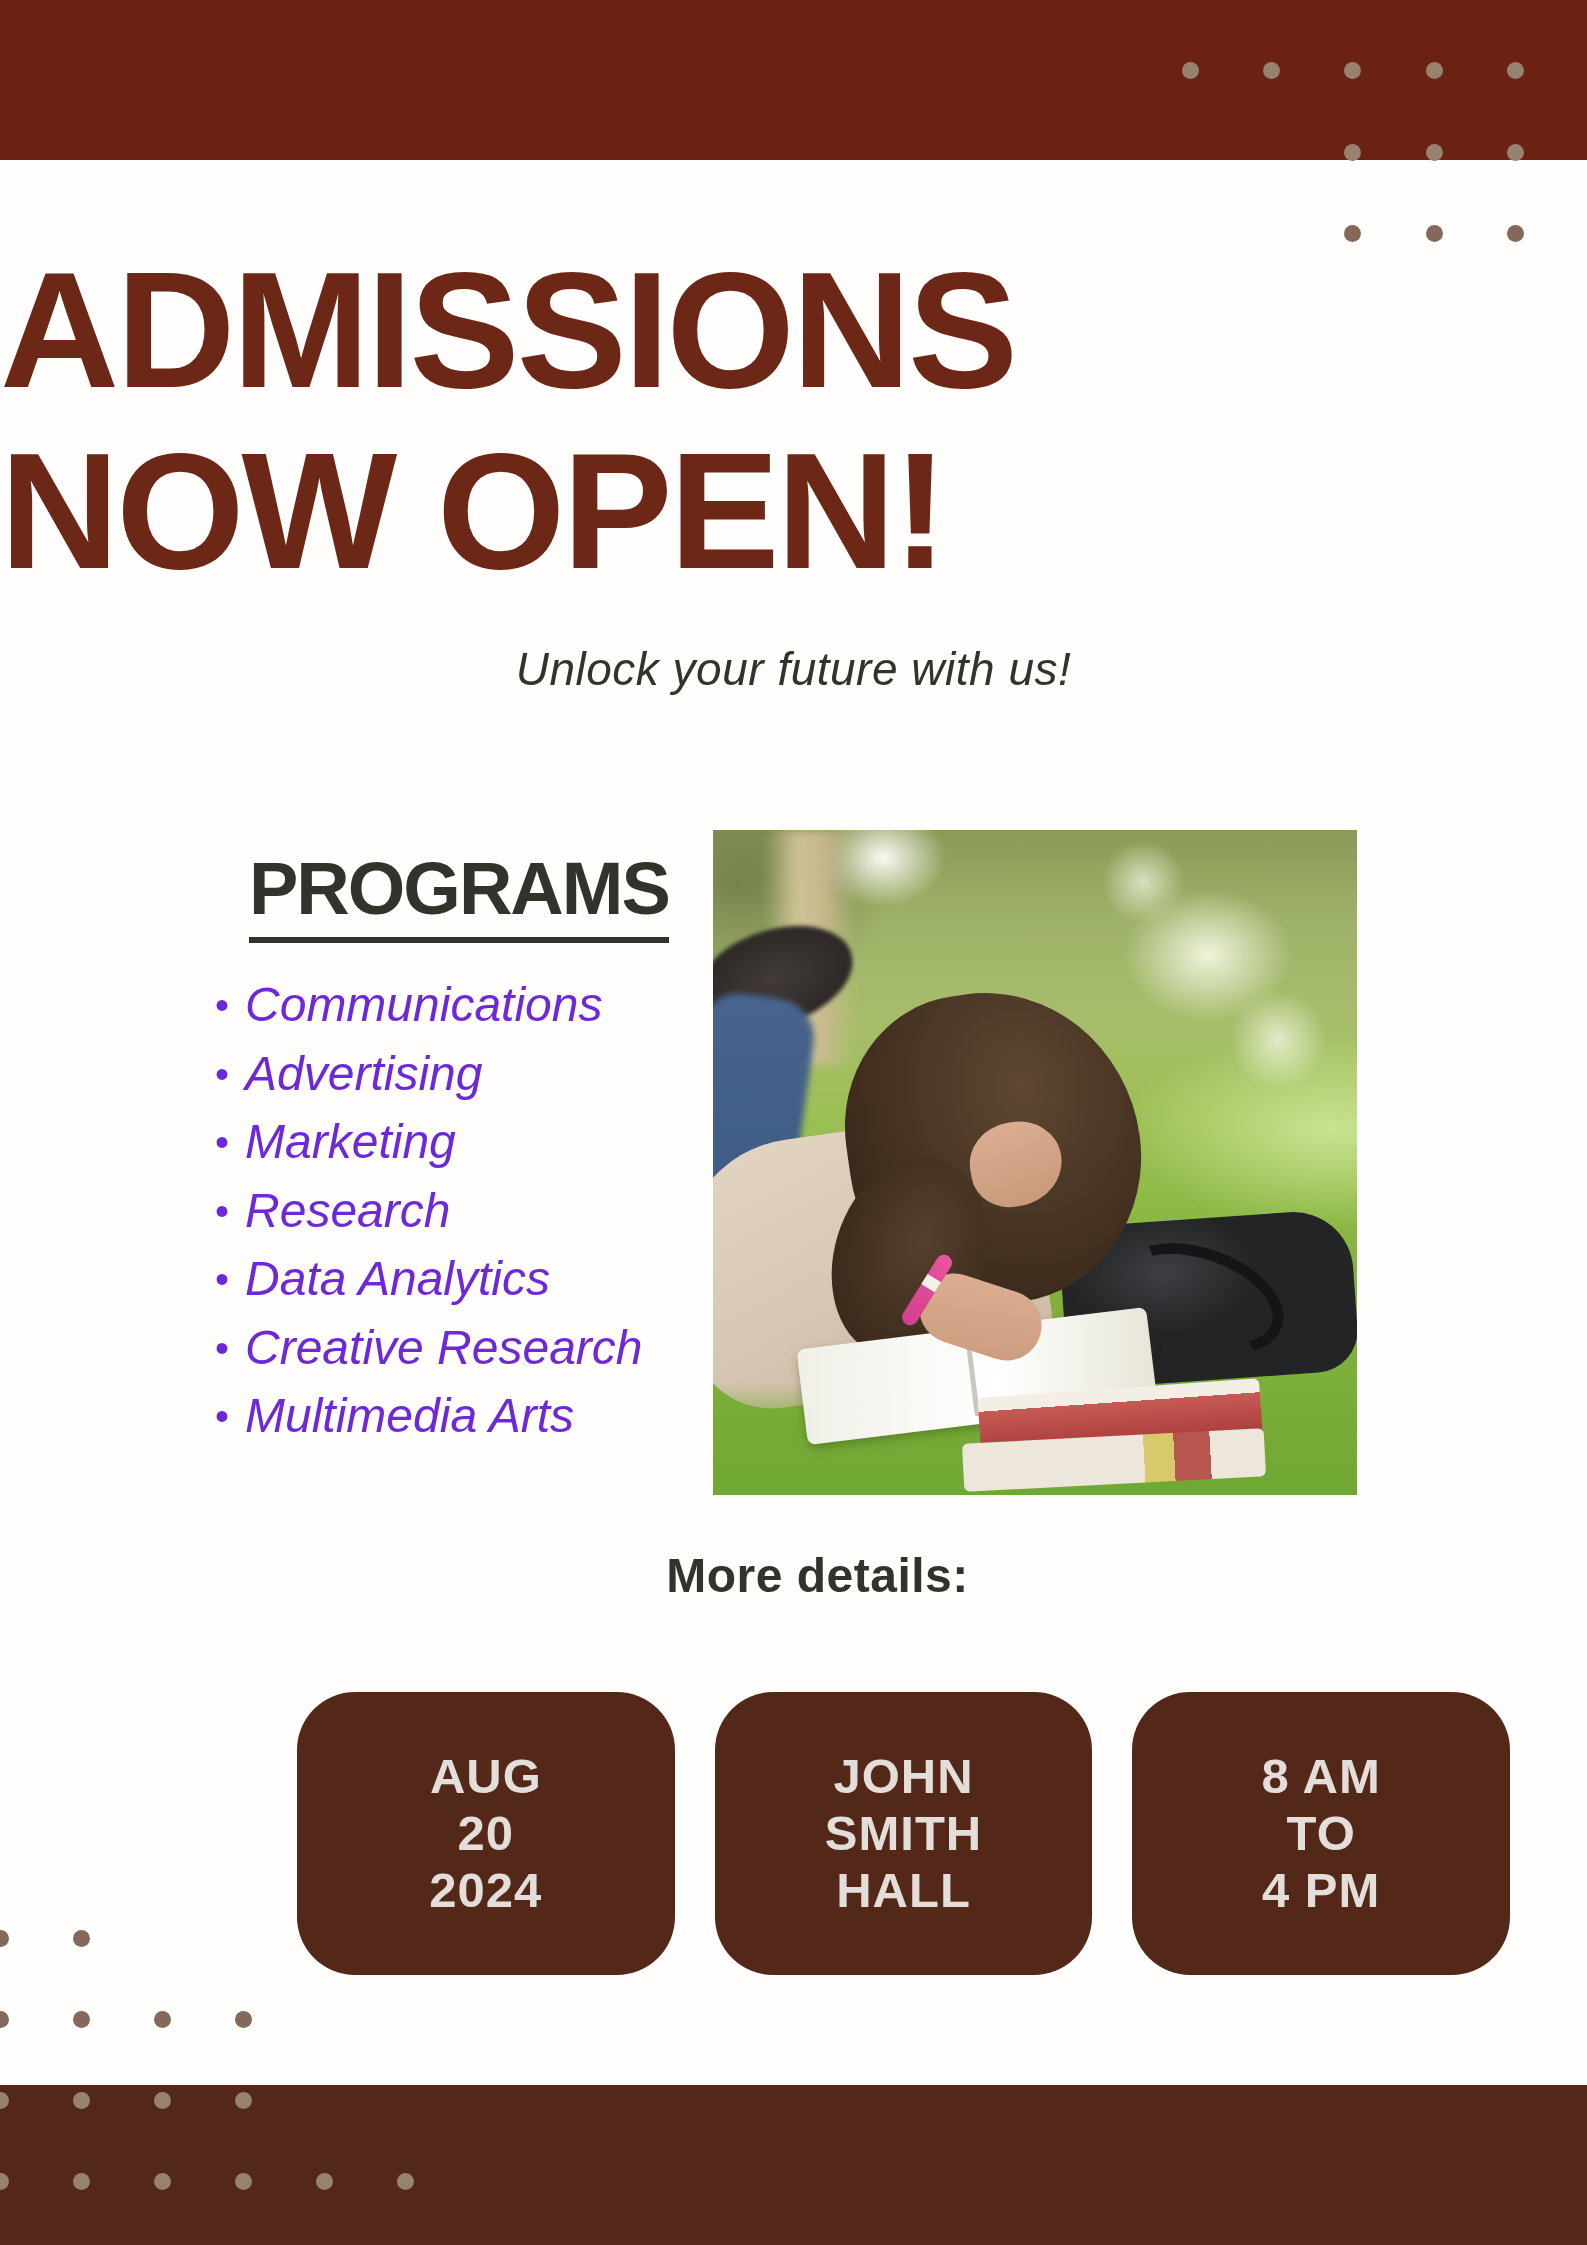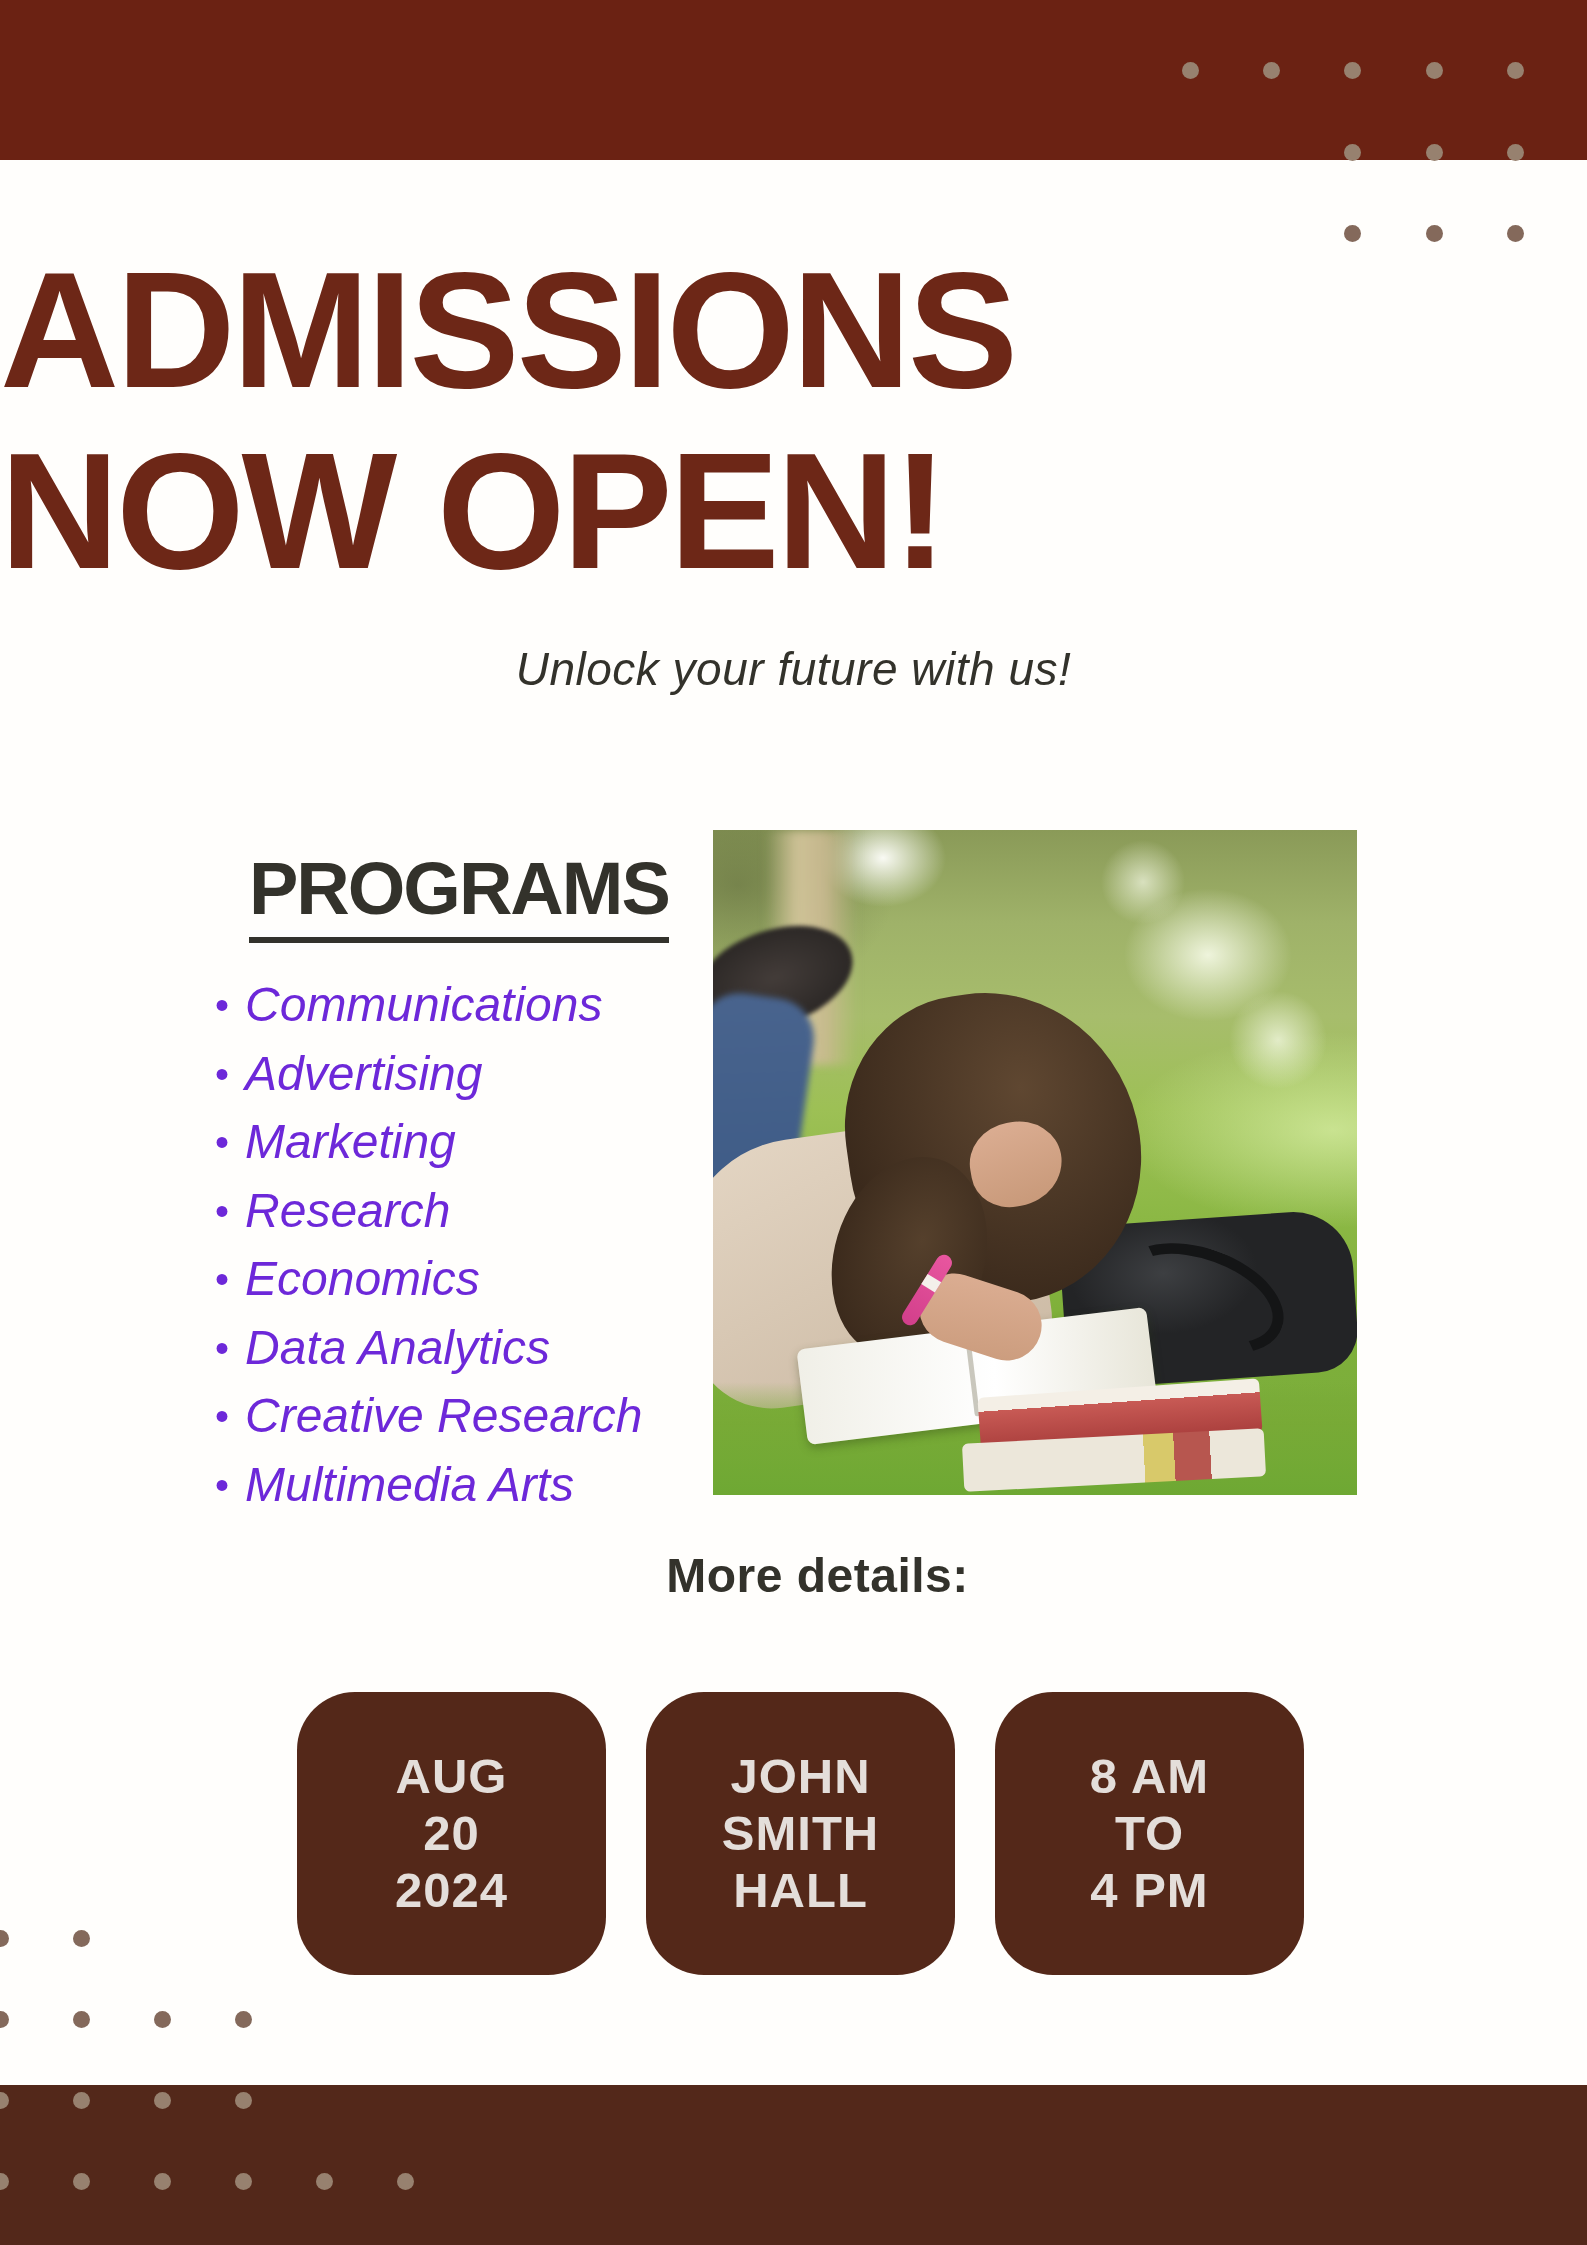--- a/index.html
+++ b/index.html
@@ -98,21 +98,21 @@
     background:linear-gradient(180deg,#e8569f,#d23f8b);border-radius:8px;}
   .ph-pen::after{content:"";position:absolute;left:0;top:26px;width:16px;height:12px;background:#f3f0ea;}
 
   
   .more-details{
     position:absolute;left:0;right:0;top:1548px;margin:0;text-align:center;
     font-size:48px;font-weight:bold;color:#33322B;letter-spacing:0.5px;padding-left:48px;
   }
 
   
-  .info-boxes{position:absolute;left:297px;top:1692px;width:1007px;display:flex;gap:40px;}
+  .info-boxes{position:absolute;left:297px;top:1692px;width:1213px;display:flex;gap:40px;}
   .info-box{
     flex:1;height:283px;background:#542819;border-radius:58px;
     display:flex;flex-direction:column;align-items:center;justify-content:center;
     color:#E4DEDA;font-size:49px;font-weight:bold;line-height:57px;letter-spacing:1px;text-align:center;
   }
 </style>
 </head>
 <body>
 
 <div>
@@ -137,21 +137,20 @@
   </h1>
 
   <p class="subtitle">Unlock your future with us!</p>
 
   <h2 class="programs-title">PROGRAMS</h2>
   <ul class="programs-list">
       <li>Communications</li>
       <li>Advertising</li>
       <li>Marketing</li>
       <li>Research</li>
-      <li>Economics</li>
       <li>Data Analytics</li>
       <li>Creative Research</li>
       <li>Multimedia Arts</li>
     </ul>
 
   <div class="photo" role="img" aria-label="Student lying on campus lawn writing in a notebook beside a backpack and stacked books">
     <div class="ph-bg"></div>
     <div class="ph-trunk"></div>
     <div class="ph-backpack"></div>
     <div class="ph-shoe"></div>

